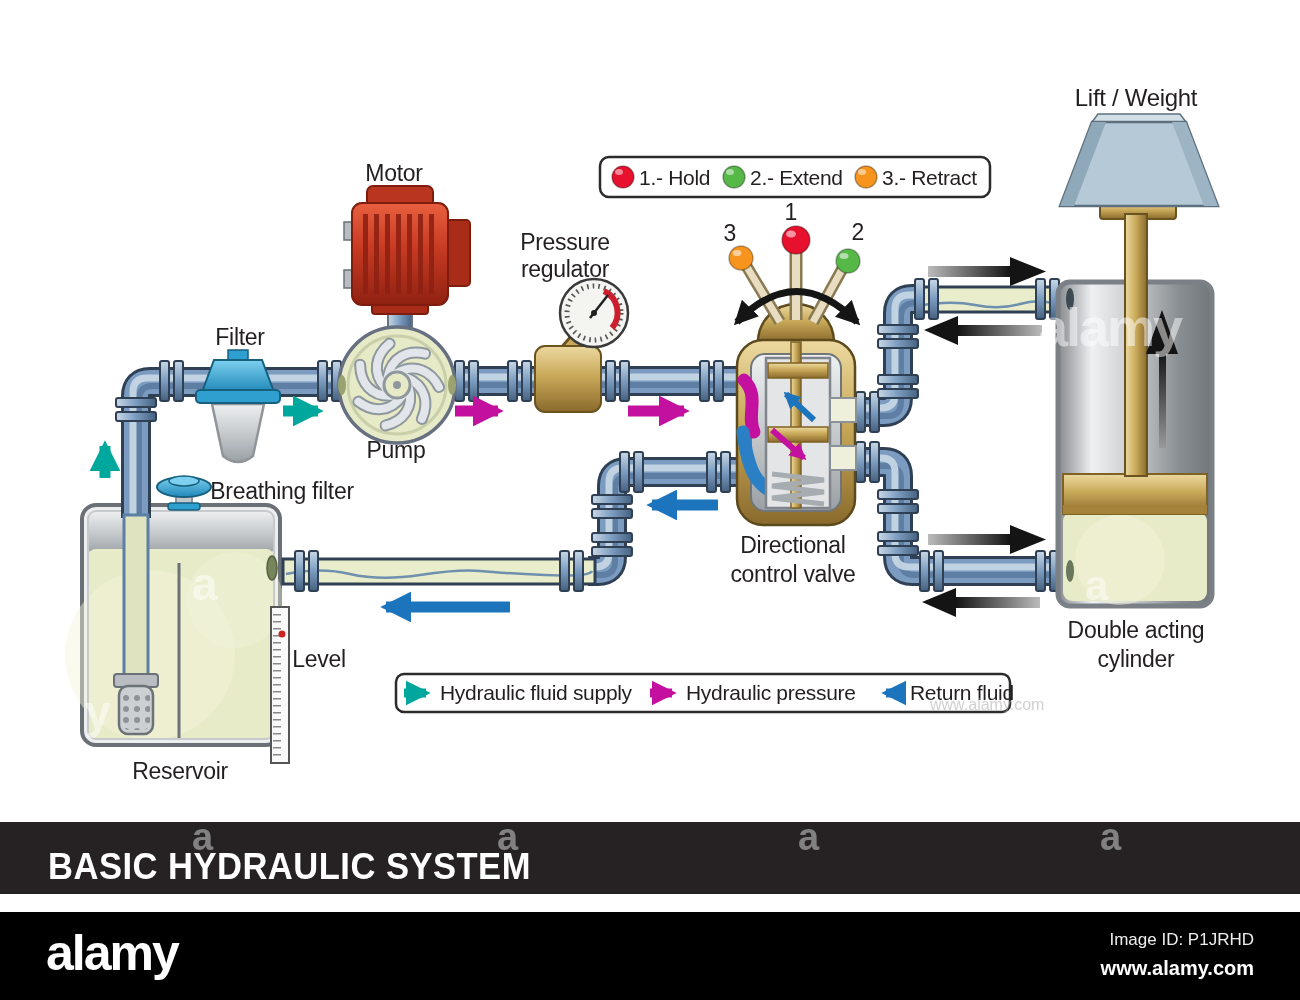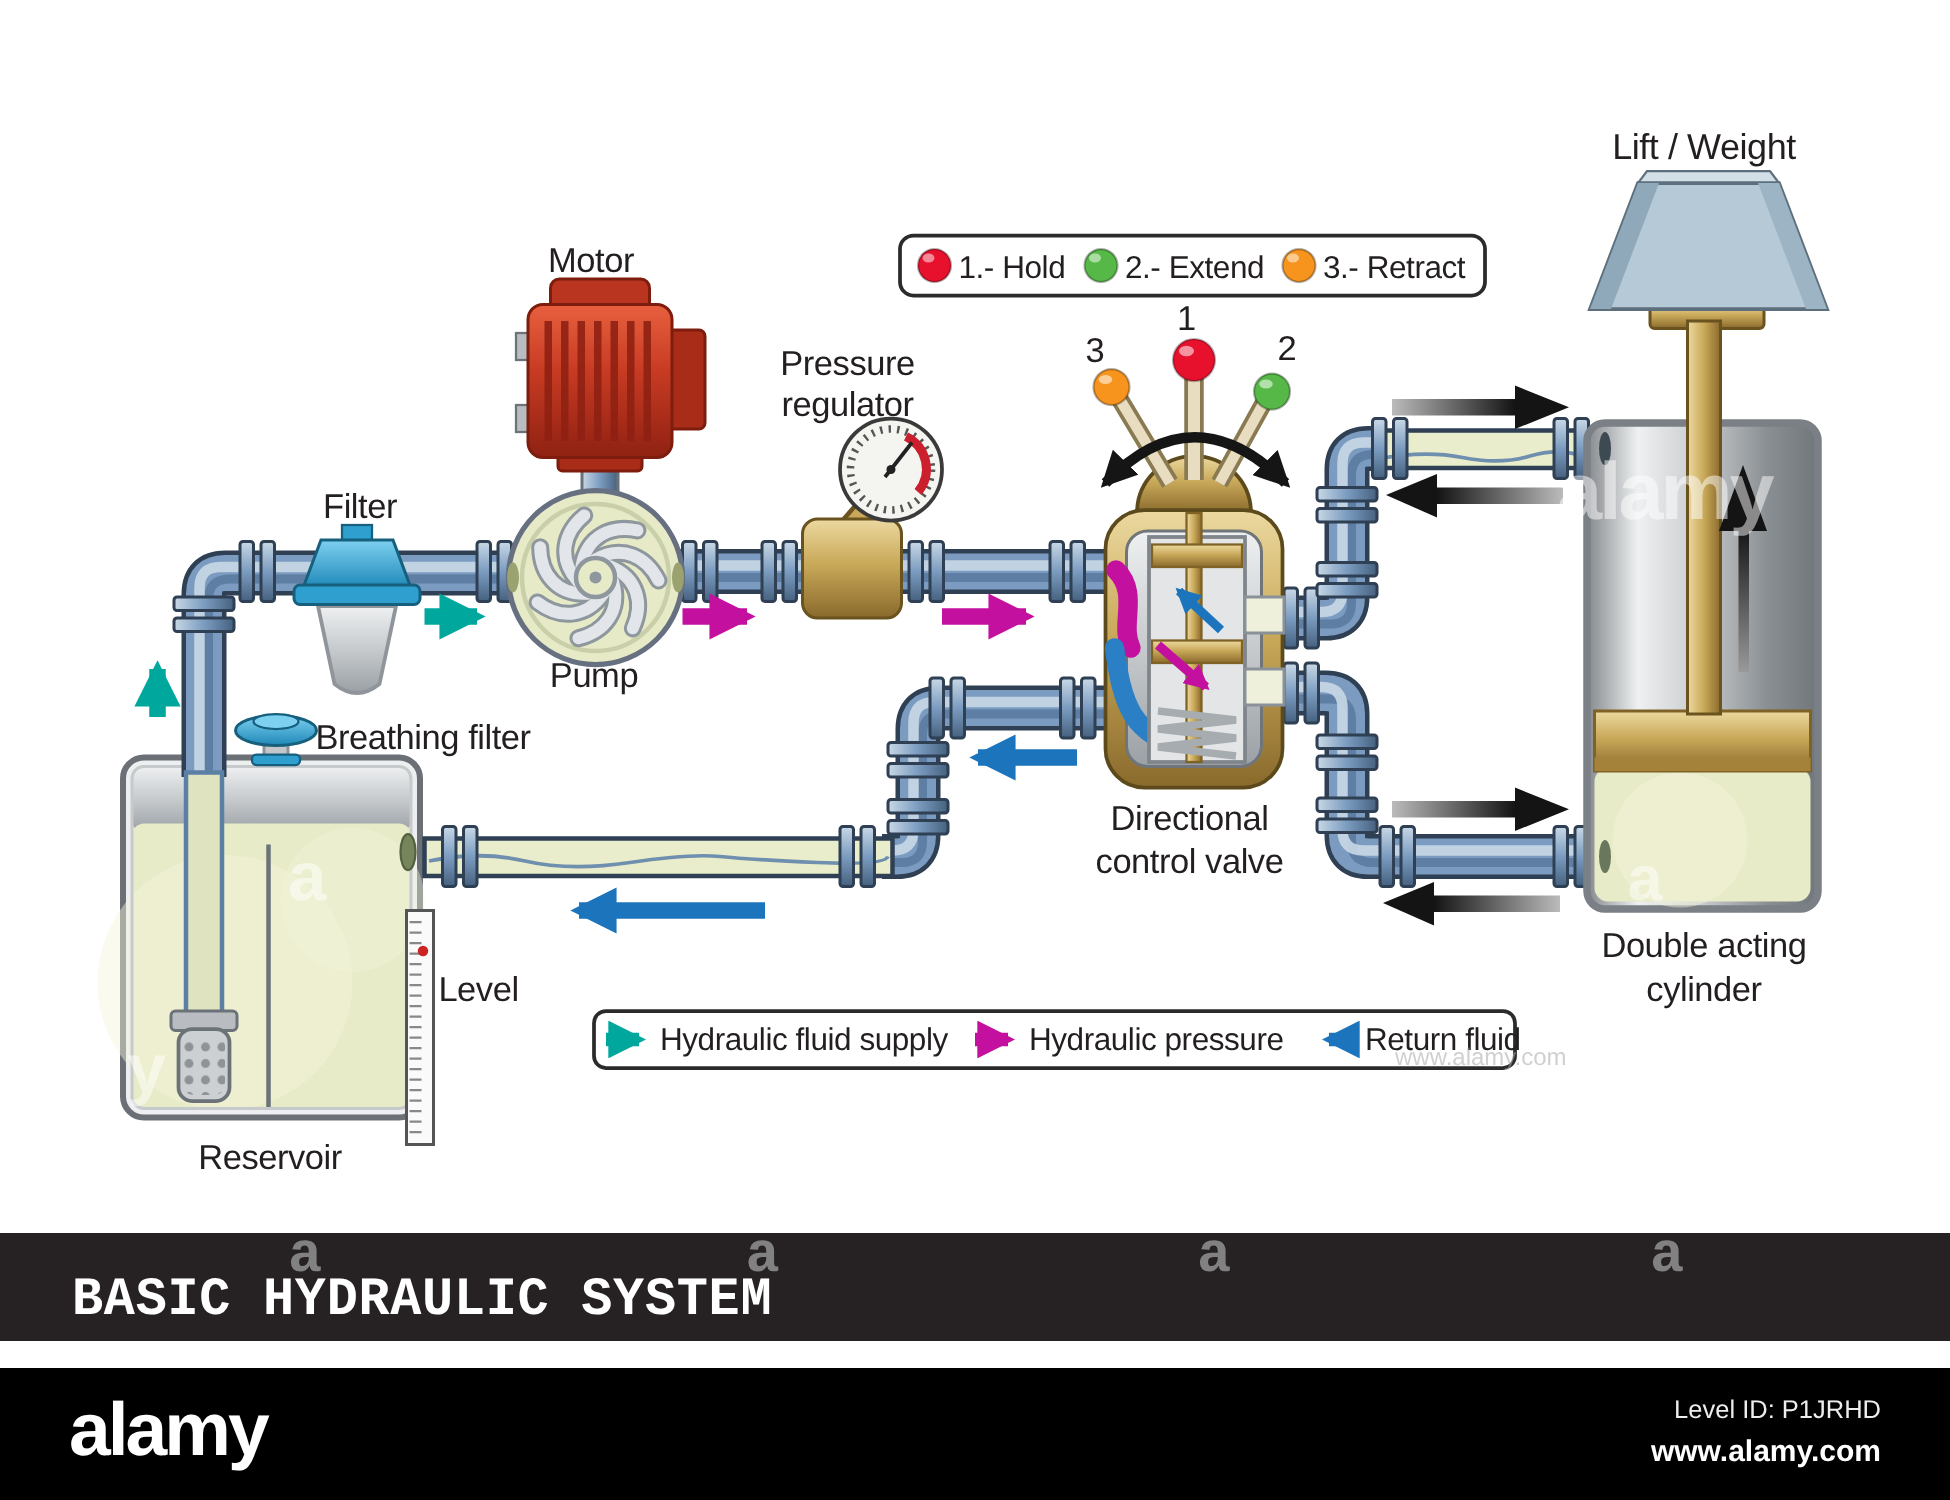--- a/index.html
+++ b/index.html
@@ -13,21 +13,21 @@
   .pipeO{stroke:#2f4055;stroke-width:30;fill:none;}
   .pipeB{stroke:#7b9cc0;stroke-width:24;fill:none;}
   .pipeS{stroke:#54749a;stroke-width:6;fill:none;opacity:.75;}
   .pipeH{stroke:#c9d8e6;stroke-width:7;fill:none;opacity:.9;}
   .flgV{fill:url(#fgV);stroke:#2f4055;stroke-width:2;}
   .flgH{fill:url(#fgH);stroke:#2f4055;stroke-width:2;}
   .cut{fill:#e9edcb;stroke:#2f4055;stroke-width:3;}
   .wave{stroke:#6f8fae;stroke-width:2.5;fill:none;}
   .ball{stroke:rgba(0,0,0,.3);stroke-width:1.5;}
   .wm{fill:#ffffff;opacity:.5;font-weight:bold;}
-  .titlebar{position:absolute;left:0;top:822px;width:1300px;height:72px;background:#262122;font-family:Liberation Mono, monospace;}
+  .titlebar{position:absolute;left:0;top:822px;width:1300px;height:72px;background:#262122;}
   .titlebar .t{position:absolute;left:48px;top:24px;color:#fff;font-size:36px;font-weight:700;
                letter-spacing:.5px;white-space:nowrap;transform:scaleX(.96);transform-origin:left;}
   .wm-a{position:absolute;top:-6px;color:#9a9a9a;opacity:.8;font-weight:700;font-size:38px;}
   .footer{position:absolute;left:0;top:912px;width:1300px;height:88px;background:#000;}
   .logo{position:absolute;left:46px;top:12px;color:#fff;font-size:50px;font-weight:700;letter-spacing:-2px;}
   .fright{position:absolute;right:46px;top:18px;text-align:right;color:#fff;}
   .fid{font-size:17px;color:#ededed;}
   .furl{font-size:20px;font-weight:700;margin-top:7px;}
 </style>
 </head>
@@ -434,18 +434,18 @@
     <div class="t">BASIC HYDRAULIC SYSTEM</div>
     <span class="wm-a" style="left:192px">a</span>
     <span class="wm-a" style="left:497px">a</span>
     <span class="wm-a" style="left:798px">a</span>
     <span class="wm-a" style="left:1100px">a</span>
   </div>
 
   <div class="footer">
     <div class="logo">alamy</div>
     <div class="fright">
-      <div class="fid">Level ID: P1JRHD</div>
+      <div class="fid">Image ID: P1JRHD</div>
       <div class="furl">www.alamy.com</div>
     </div>
   </div>
 
 </div>
 
 </body></html>

